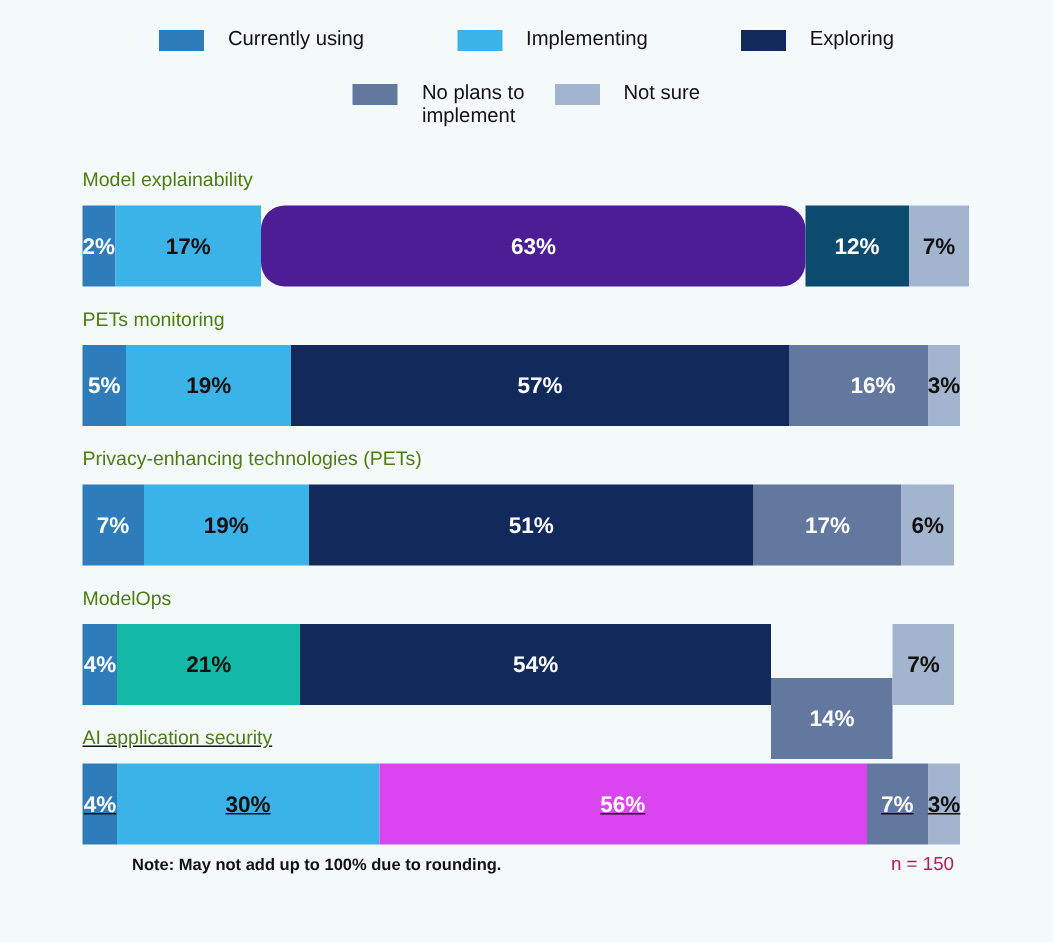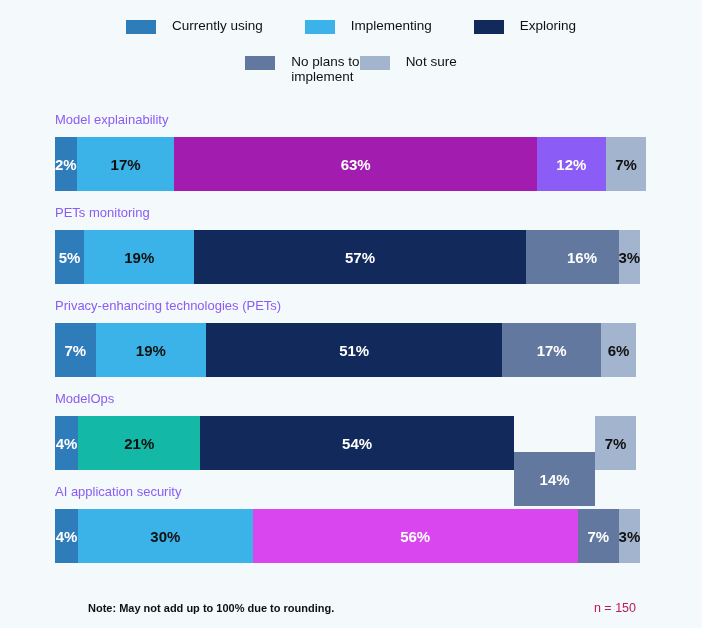--- a/index.html
+++ b/index.html
@@ -20,20 +20,21 @@
   .legend {
     position: absolute;
     left: 0;
     top: 18px;
     width: 702px;
   }
   .legend-row {
     display: flex;
     justify-content: center;
     align-items: flex-start;
+    gap: 20px;
   }
   .legend-row-1 { }
   .legend-row-2 { margin-top: 20px; }
 
   .legend-item {
     display: flex;
     align-items: flex-start;
   }
   .legend-row-1 .legend-item + .legend-item { margin-left: 42px; }
   .legend-row-2 .legend-item + .legend-item { }
@@ -54,26 +55,26 @@
 
   
   .chart {
     position: absolute;
     left: 55px;
     top: 112px;
     width: 581px;
   }
 
   .bar-group { margin-bottom: 14px; }
-  .bar-group:last-of-type { margin-bottom: 17px; }
+  .bar-group:last-of-type { margin-bottom: 17px; text-decoration: underline; }
 
   .cat-label {
     font-size: 13px;
     line-height: 16px;
-    color: #8b5cf6;
+    color: #4d7c0f;
     margin-bottom: 9px;
   }
 
   .bar {
     display: flex;
     width: 581px;
     height: 54px;
     overflow: visible;
   }
 
@@ -92,21 +93,21 @@
     pointer-events: none;
   }
   .seg.light-text .seg-value { color: #ffffff; }
   .seg.dark-text  .seg-value { color: #111111; }
 
   
   .footer {
     position: absolute;
     left: 88px;
     right: 66px;
-    top: 601px;
+    top: 569px;
     display: flex;
     justify-content: space-between;
     align-items: baseline;
   }
   .note {
     font-size: 11px;
     font-weight: bold;
     color: #111111;
   }
   .n-value {
@@ -148,24 +149,24 @@
 <div class="chart">
     <div class="bar-group">
       <div class="cat-label">Model explainability</div>
       <div class="bar">
         <div class="seg light-text" style="background: rgb(47, 124, 187); flex: 0 0 1.9802%;">
           <span class="seg-value">2%</span>
         </div>
         <div class="seg dark-text" style="background: rgb(59, 179, 232); flex: 0 0 16.8317%;">
           <span class="seg-value">17%</span>
         </div>
-        <div class="seg light-text" style="background: #a21caf; flex: 0 0 62.3762%;">
+        <div class="seg light-text" style="background: #4c1d95; flex: 0 0 62.3762%; border-radius: 16px;">
           <span class="seg-value">63%</span>
         </div>
-        <div class="seg light-text" style="background: #8b5cf6; flex: 0 0 11.8812%;">
+        <div class="seg light-text" style="background: #0c4a6e; flex: 0 0 11.8812%;">
           <span class="seg-value">12%</span>
         </div>
         <div class="seg dark-text" style="background: rgb(163, 180, 206); flex: 0 0 6.93069%;">
           <span class="seg-value">7%</span>
         </div>
       </div>
     </div>
     <div class="bar-group">
       <div class="cat-label">PETs monitoring</div>
       <div class="bar">

